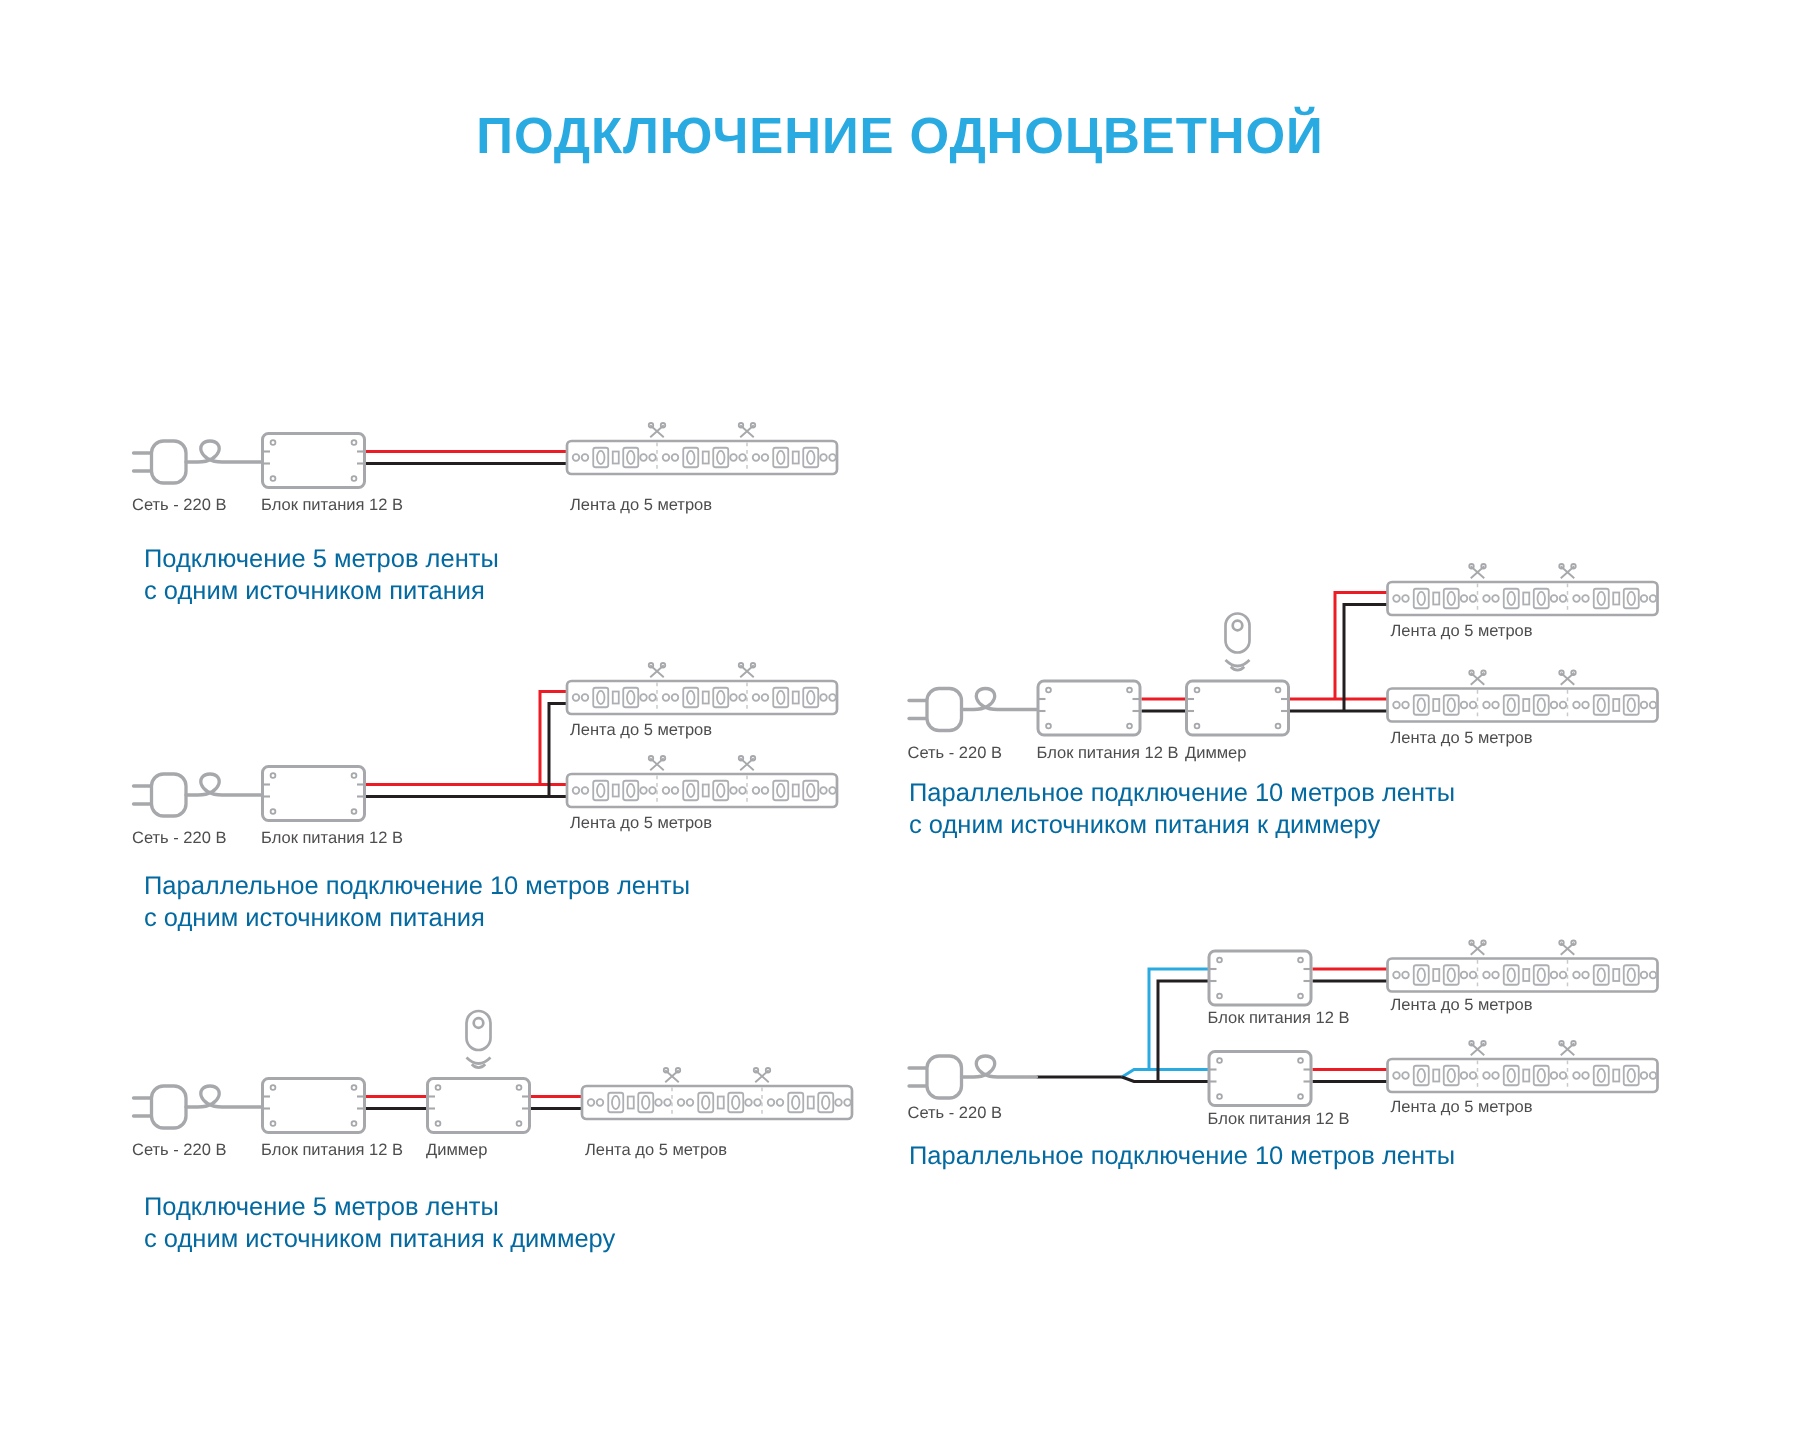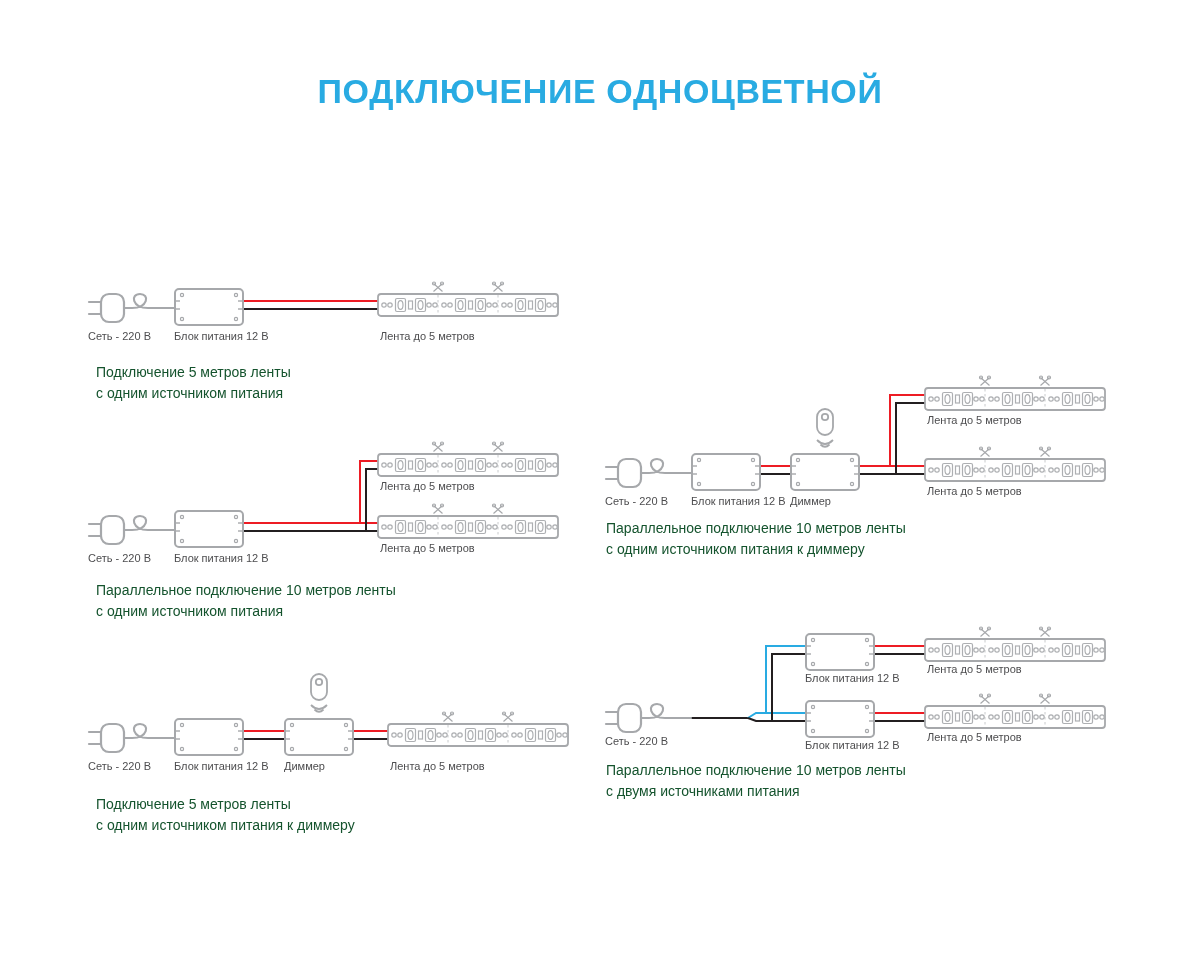--- a/index.html
+++ b/index.html
@@ -2,21 +2,21 @@
 <html><head>
 <meta charset="utf-8">
 <style>
   *{margin:0;padding:0;box-sizing:border-box}
   html,body{background:#ffffff}
   body{width:1200px;height:960px;position:relative;overflow:hidden;
        font-family:"Liberation Sans",sans-serif}
   .stage{position:absolute;left:0;top:0;width:1200px;height:960px;background:#fff}
   .title{position:absolute;top:66px;left:0;width:100%;text-align:center;
          color:#29abe2;font-weight:bold;font-size:34px;line-height:50px;letter-spacing:.6px}
-  .caption{position:absolute;color:#14532d;font-size:14px;line-height:21px}
+  .caption{position:absolute;color:#0369a1;font-size:17px;line-height:21px}
   .diag{position:absolute;overflow:visible}
   .lbl{font-size:11px;fill:#4d4d4f;font-family:"Liberation Sans",sans-serif}
   .wr{stroke:#ed1c24;stroke-width:2;fill:none}
   .wk{stroke:#231f20;stroke-width:2;fill:none}
   .wb{stroke:#29abe2;stroke-width:2;fill:none}
 </style>
 </head>
 <body>
 
 <div class="stage">
@@ -167,16 +167,15 @@
     <use href="#sym-strip" x="327" y="12"></use>
     <use href="#sym-strip" x="327" y="79"></use>
     <text x="329" y="58" class="lbl">Лента до 5 метров</text>
     <text x="207" y="67" class="lbl">Блок питания 12 В</text>
     <text x="329" y="126" class="lbl">Лента до 5 метров</text>
     <text x="207" y="134" class="lbl">Блок питания 12 В</text>
     <text x="7" y="130" class="lbl">Сеть - 220 В</text>
   </svg>
   <div class="caption" style="left:606px;top:760px">
     <div>Параллельное подключение 10 метров ленты</div>
-    <div>с двумя источниками питания</div>
   </div>
 
 </div>
 
 </body></html>

